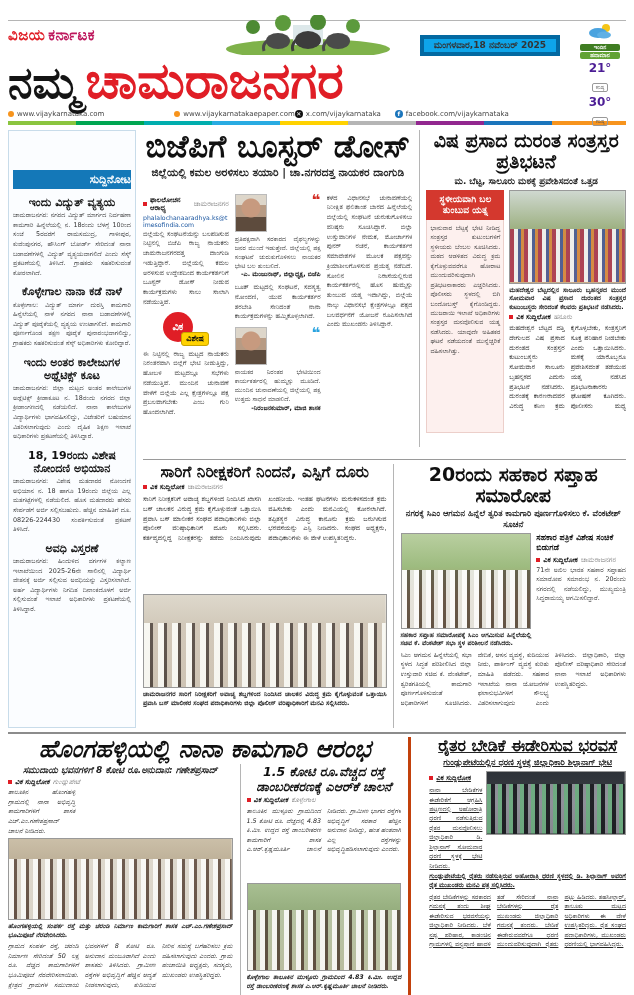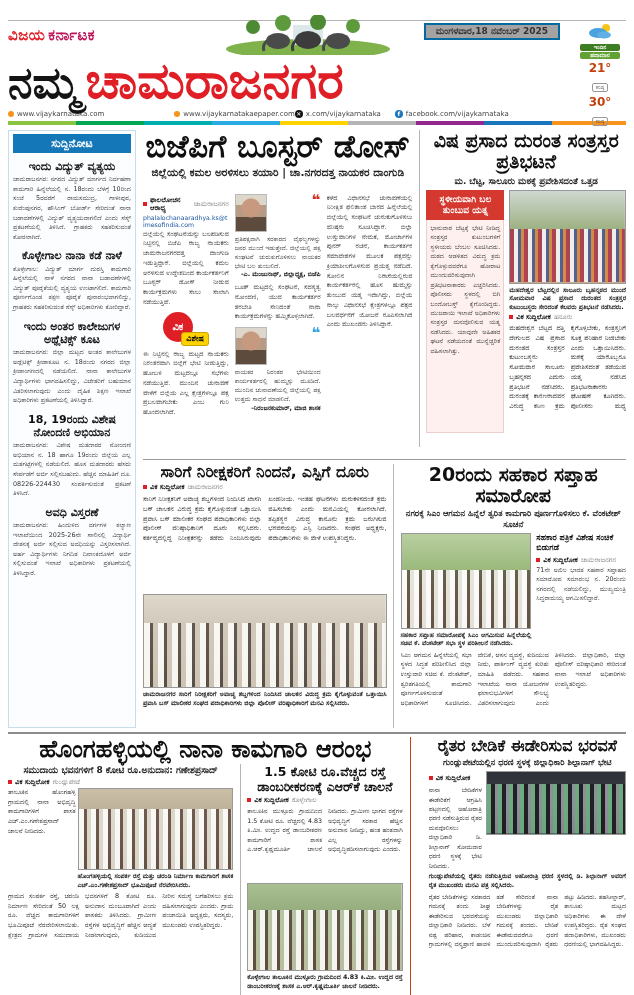--- a/index.html
+++ b/index.html
@@ -8,44 +8,44 @@
   .page{position:relative;width:634px;height:995px;}
   .topline{border-top:1px solid #b5b5b5;margin:20px 8px 0;}
   
   .masthead{position:relative;height:82px;margin:2px 8px 0;}
   .vk-logo{position:absolute;left:0;top:3px;font-size:15px;font-weight:bold;letter-spacing:.5px;}
   .vk-red{color:#e01e26;} .vk-black{color:#be185d;margin-left:3px;}
   .mast-title{position:absolute;left:0;bottom:0;white-space:nowrap;line-height:.95;}
   .mt-black{color:#141414;font-weight:bold;font-size:44px;}
   .mt-red{color:#e01e26;font-weight:bold;font-size:50px;}
   .elephants{position:absolute;left:300px;top:-8px;transform:translateX(-50%);}
-  .date-box{position:absolute;right:66px;top:0;border:2px solid #0369a1;padding:1px 10px;
-            font-size:9px;font-weight:bold;color:#333;background:#a3a3a3;}
+  .date-box{position:absolute;right:66px;top:12px;border:4px solid #0369a1;padding:1px 10px;
+            font-size:9px;font-weight:bold;color:#333;background:#0ea5e9;}
   .weather{position:absolute;right:0;top:0;width:52px;text-align:center;}
   .wchip{display:block;background:#62a233;color:#fff;font-size:5.5px;font-weight:bold;
          border-radius:2px;padding:0 2px;margin:1px auto;width:36px;}
   .wchip.dark{background:#3f7d22;}
-  .temp{font-size:12px;font-weight:bold;color:#c2410c;line-height:1;margin-top:3px;}
+  .temp{font-size:12px;font-weight:bold;color:#4c1d95;line-height:1;margin-top:3px;}
   .tlabel{display:inline-block;font-size:5px;border:1px solid #999;border-radius:2px;
           padding:0 3px;color:#555;margin-top:1px;}
   
   .links-row{display:flex;align-items:center;margin:3px 8px 0;font-size:7px;color:#444;height:11px;}
   .link-item{display:flex;align-items:center;gap:3px;}
   .dot{width:6px;height:6px;border-radius:50%;background:#f7941d;display:inline-block;}
   .sicon{width:8px;height:8px;border-radius:50%;color:#fff;font-size:6px;line-height:8px;
          text-align:center;display:inline-block;font-weight:bold;}
   .x-ic{background:#111;} .fb-ic{background:#1b75bc;}
   .li2{margin-left:70px;} .li3{margin-left:auto;} .li4{margin-left:14px;margin-right:150px;}
   .rainbow{height:4px;margin:2px 8px 0;background:linear-gradient(90deg,
      #8bc53f 0 11%,#00a651 11% 22%,#00aeae 22% 33%,#29abe2 33% 44%,#ffd200 44% 55%,
      #b5b5b5 55% 66%,#92278f 66% 77%,#1b75bc 77% 88%,#f7941d 88% 100%);}
   
   .band-top{display:flex;gap:7px;margin:5px 8px 0;height:598px;overflow:hidden;}
   .sidebar{width:118px;flex:none;border:1px solid #c8dcea;background:#fbfdff;padding:3px 4px;overflow:hidden;}
-  .sb-title{background:#1478b8;color:#fff;text-align:center;font-weight:bold;font-size:11px;padding:3px 0;}
+  .sb-title{background:#1478b8;color:#fff;text-align:right;font-weight:bold;font-size:11px;padding:3px 0;margin-top:36px;}
   .sb-item h3{font-size:11px;line-height:1.2;text-align:center;margin:7px 0 2px;color:#111;}
   .sb-item p{font-size:6.4px;line-height:1.5;text-align:justify;margin:0;color:#333;}
   .main-col{flex:1;display:flex;flex-direction:column;min-width:0;}
   .row-top{display:flex;gap:7px;height:317px;border-bottom:1px solid #9a9a9a;padding-bottom:12px;overflow:hidden;}
   .row-mid{display:flex;gap:7px;padding-top:4px;flex:1;overflow:hidden;}
   article{min-width:0;}
   h1,h2,h3{margin:0;color:#101010;}
   .c{text-align:center;}
   .subhead{font-weight:bold;color:#222;}
   .byline{display:flex;align-items:center;gap:3px;font-size:6.8px;margin:2px 0;}
@@ -112,43 +112,43 @@
      linear-gradient(180deg,#b9cfa0 0%,#9dbb7f 35%,#b08968 70%,#9c7a5a 100%);
      background-size:100% 62%,100% 100%;background-position:bottom,top;}
   .sa-right{flex:1;min-width:0;}
   .sa-bold{font-size:8px;font-weight:bold;color:#111;line-height:1.3;}
   .sa-right .bodytext{font-size:6.4px;}
   .sa-body{column-count:3;column-gap:6px;font-size:6.4px;line-height:1.5;text-align:justify;
            margin-top:3px;flex:1;overflow:hidden;}
   
   .band-bottom{display:flex;gap:7px;border-top:2px solid #8c8c8c;margin:4px 8px 0;
                padding-top:3px;height:258px;overflow:hidden;}
-  .bl-wrap{flex:2;min-width:0;}
+  .bl-wrap{flex:2;min-width:0;font-style:italic;}
   .bl-wrap>h1{font-size:24px;line-height:1.05;}
   .bl-row{display:flex;gap:7px;margin-top:2px;}
   .hong{flex:1.45;min-width:0;}
   .hong .subhead{font-size:9px;margin:1px 0 2px;}
-  .hg-row{display:flex;gap:2px;}
+  .hg-row{display:flex;gap:2px;flex-direction:column;}
   .hg-text{width:30%;flex:none;font-size:6.4px;line-height:1.5;text-align:justify;}
   .hg-photo-wrap{flex:1;min-width:0;}
   .ph-hong{height:80px;background-image:
      repeating-linear-gradient(90deg,rgba(252,252,250,.95) 0 5px,rgba(90,70,60,.8) 5px 8px,rgba(225,220,210,.9) 8px 12px),
      linear-gradient(180deg,#cbbfa8 0%,#b3a58c 50%,#8f7f6a 100%);
      background-size:100% 75%,100% 100%;background-position:bottom,top;}
   .hg-body{column-count:3;column-gap:6px;font-size:6.4px;line-height:1.5;text-align:justify;
            margin-top:3px;height:108px;overflow:hidden;}
   .road{flex:1;border-left:1px solid #b5b5b5;padding-left:6px;min-width:0;}
   .road h3{font-size:12.5px;line-height:1.2;}
   .rd-cols{column-count:2;column-gap:6px;font-size:6.3px;line-height:1.5;text-align:justify;
            height:74px;overflow:hidden;margin-top:2px;}
   .ph-road{height:86px;margin-top:3px;background-image:
      repeating-linear-gradient(90deg,rgba(250,250,248,.95) 0 5px,rgba(80,65,55,.8) 5px 8px,rgba(190,200,170,.85) 8px 12px),
      linear-gradient(180deg,#a8bf92 0%,#8da675 45%,#9b7f62 100%);
      background-size:100% 70%,100% 100%;background-position:bottom,top;}
-  .farmers{flex:1;border-left:1px solid #c2410c;padding-left:18px;min-width:0;}
+  .farmers{flex:1;border-left:3px solid #c2410c;padding-left:18px;min-width:0;text-decoration:underline;}
   .farmers h2{font-size:16px;line-height:1.12;}
   .farmers .subhead{font-size:8.2px;margin:2px 0 3px;}
   .fa-top{display:flex;gap:4px;}
   .fa-side{width:27%;flex:none;font-size:6.3px;line-height:1.5;text-align:justify;}
   .ph-farmers{flex:1;height:62px;background-image:
      repeating-linear-gradient(90deg,rgba(120,190,140,.85) 0 4px,rgba(30,30,35,.9) 4px 8px,rgba(200,200,210,.6) 8px 11px),
      linear-gradient(180deg,#2e3238 0%,#3a3f46 50%,#23262b 100%);
      background-size:100% 80%,100% 100%;background-position:bottom,top;}
   .fa-body{column-count:3;column-gap:6px;font-size:6.3px;line-height:1.5;text-align:justify;
            margin-top:3px;height:140px;overflow:hidden;}

